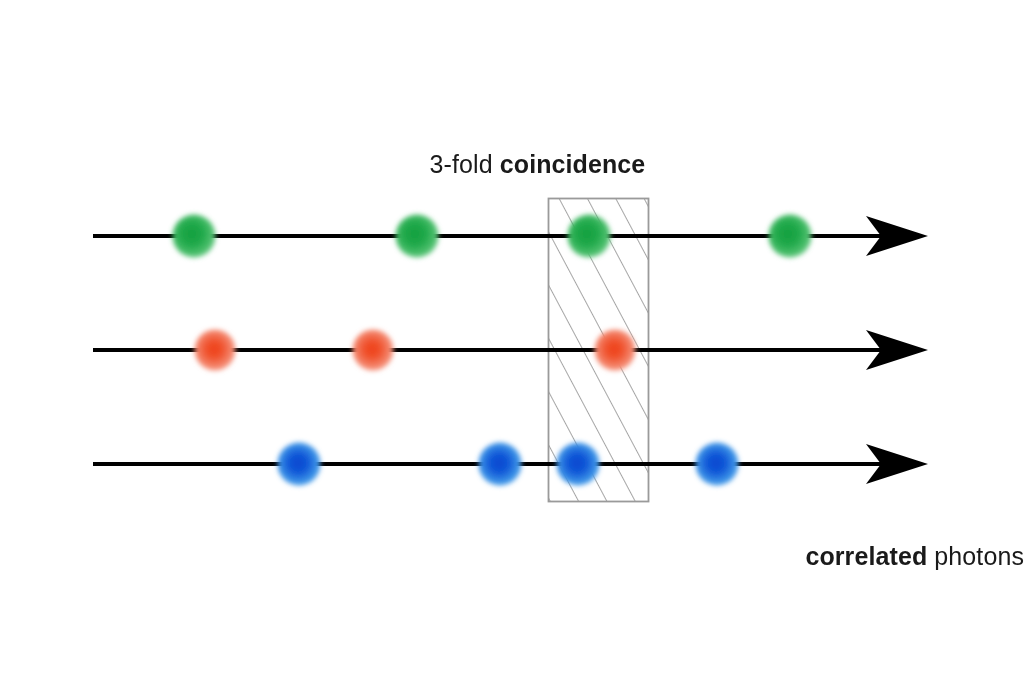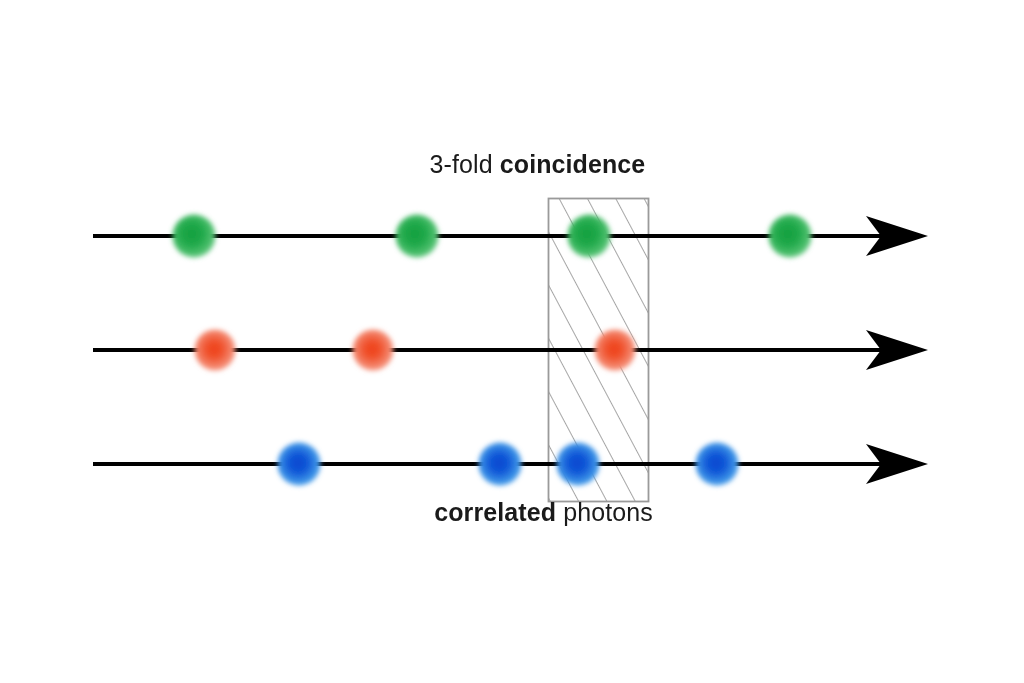--- a/index.html
+++ b/index.html
@@ -41,22 +41,22 @@
   #caption-top {
     left: 0;
     right: 0;
     top: 152px;
     text-align: center;
     padding-left: 51px;
   }
   #caption-bottom {
     left: 0;
     right: 0;
-    top: 500px;
-    text-align: center;
+    top: 544px;
+    text-align: right;
     padding-left: 63px;
   }
 </style>
 </head>
 <body>
 
 <div id="figure">
 
   <svg class="canvas" viewBox="0 0 1024 683">
     <defs>

